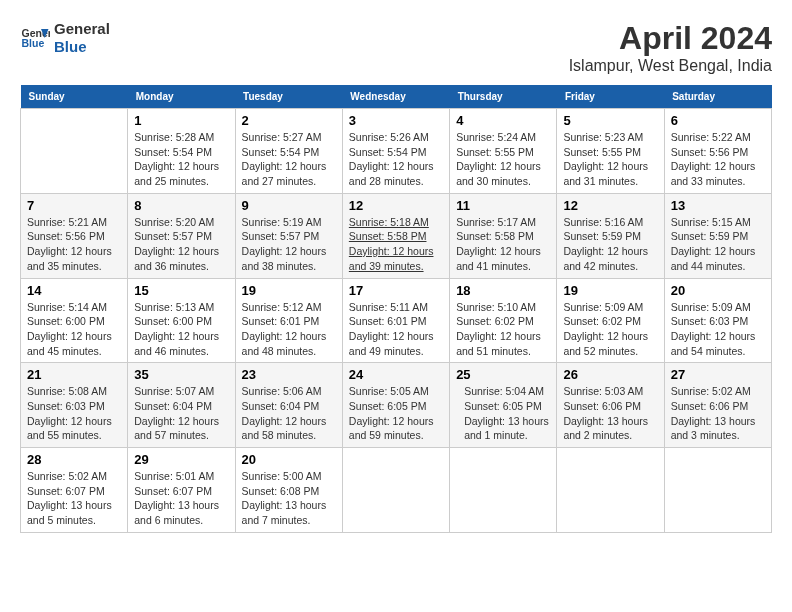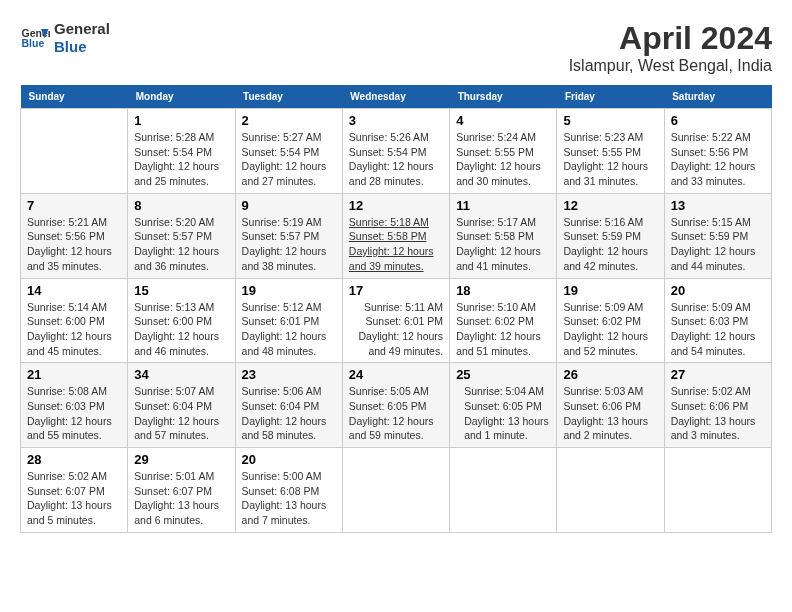--- a/index.html
+++ b/index.html
@@ -225,21 +225,21 @@
         </td>
         <td>
           <span class="day-number">19</span>
           <div class="day-info" style="white-space: pre-line;">Sunrise: 5:12 AM
 Sunset: 6:01 PM
 Daylight: 12 hours
 and 48 minutes.</div>
         </td>
         <td>
           <span class="day-number">17</span>
-          <div class="day-info" style="white-space: pre-line; text-align: right;">Sunrise: 5:11 AM
+          <div class="day-info" style="white-space: pre-line;">Sunrise: 5:11 AM
 Sunset: 6:01 PM
 Daylight: 12 hours
 and 49 minutes.</div>
         </td>
         <td>
           <span class="day-number">18</span>
           <div class="day-info" style="white-space: pre-line;">Sunrise: 5:10 AM
 Sunset: 6:02 PM
 Daylight: 12 hours
 and 51 minutes.</div>
@@ -261,21 +261,21 @@
       </tr>
       <tr>
         <td>
           <span class="day-number">21</span>
           <div class="day-info" style="white-space: pre-line;">Sunrise: 5:08 AM
 Sunset: 6:03 PM
 Daylight: 12 hours
 and 55 minutes.</div>
         </td>
         <td>
-          <span class="day-number">34</span>
+          <span class="day-number">35</span>
           <div class="day-info" style="white-space: pre-line;">Sunrise: 5:07 AM
 Sunset: 6:04 PM
 Daylight: 12 hours
 and 57 minutes.</div>
         </td>
         <td>
           <span class="day-number">23</span>
           <div class="day-info" style="white-space: pre-line;">Sunrise: 5:06 AM
 Sunset: 6:04 PM
 Daylight: 12 hours

